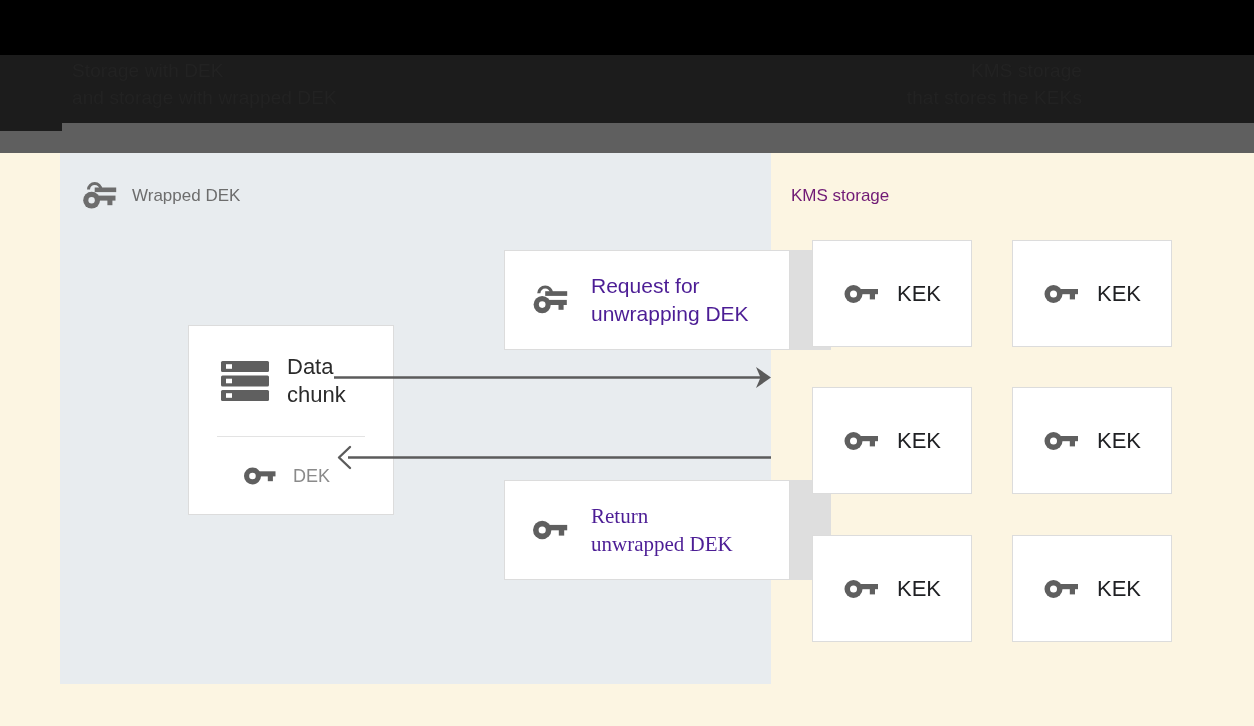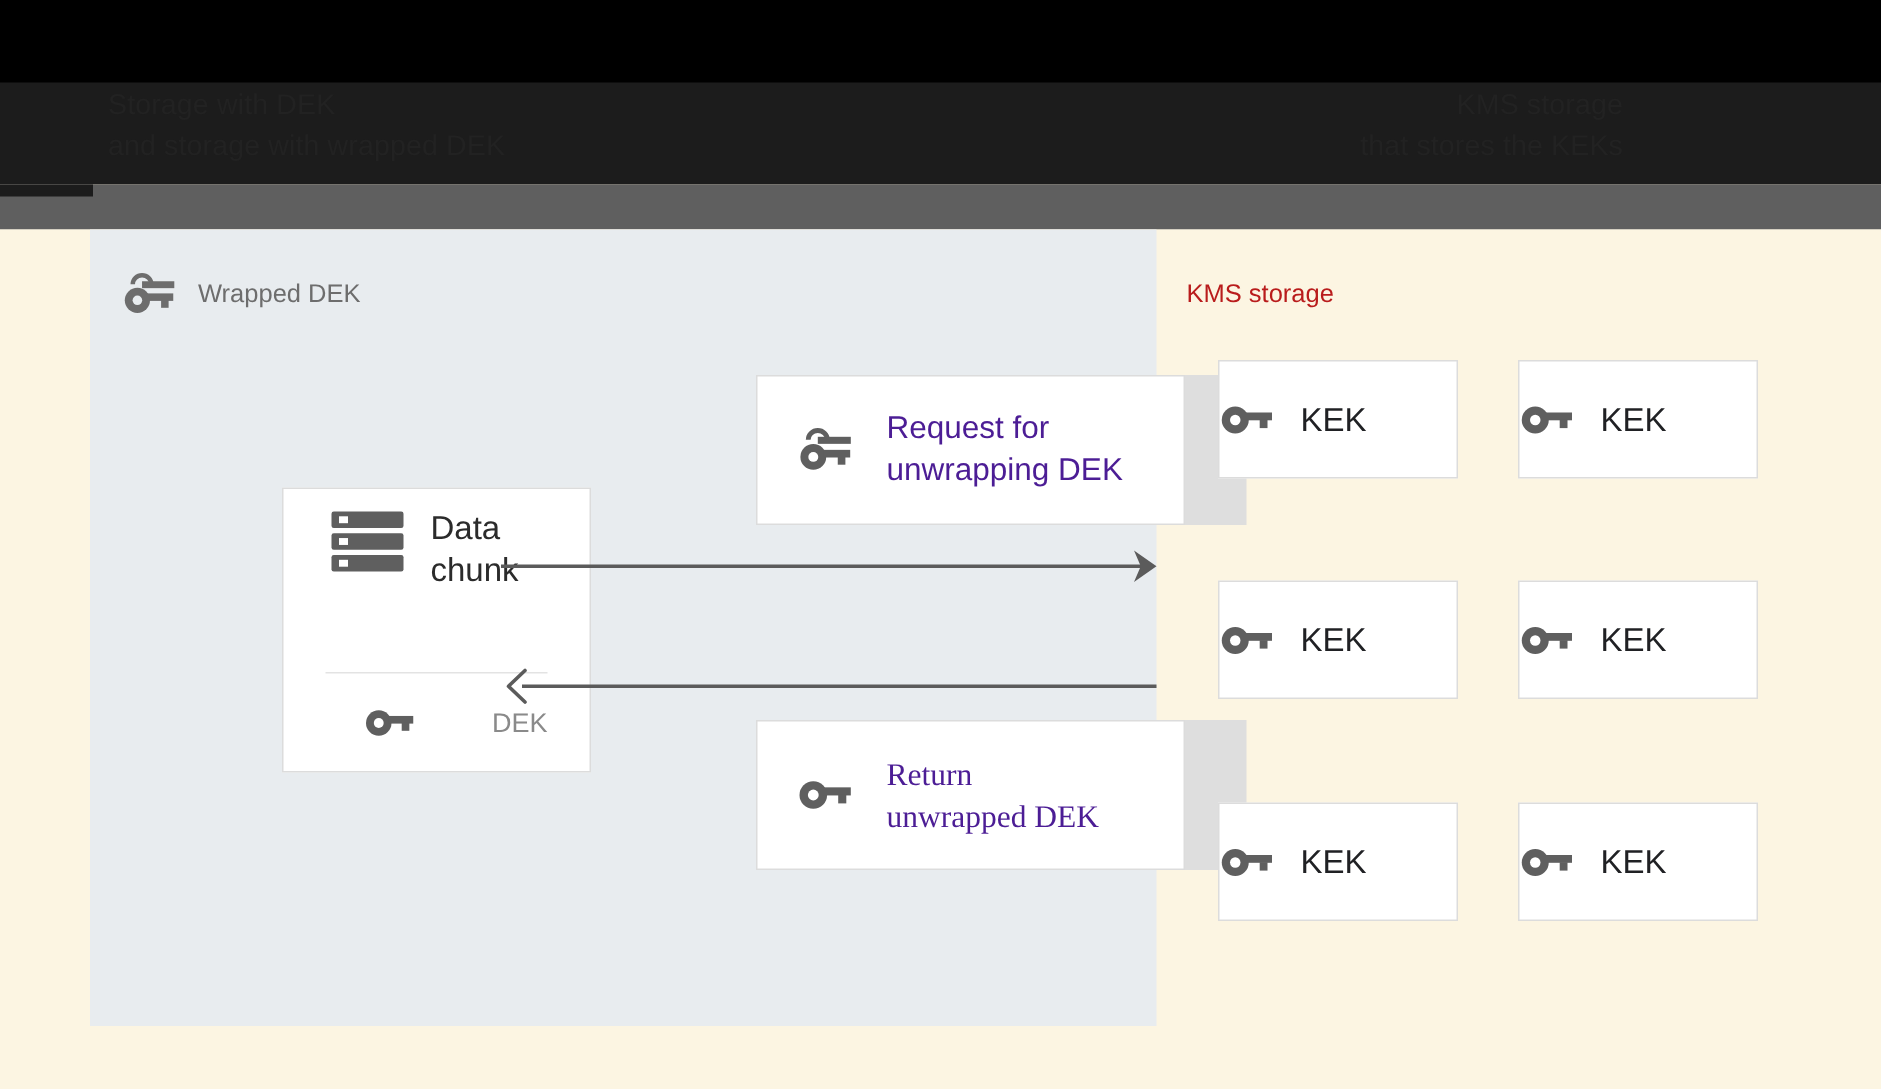--- a/index.html
+++ b/index.html
@@ -99,21 +99,21 @@
   .panel-left-icon {
     position: absolute;
     left: 20px; top: 28px;
     width: 40px; height: 30px;
   }
 
   
   .kms-title {
     position: absolute;
     left: 791px; top: 33px;
-    color: #b91c1c;
+    color: #701a75;
     font-size: 17px;
     line-height: 20px;
     white-space: nowrap;
   }
 
   
   .card {
     position: absolute;
     background: #ffffff;
     border: 1px solid #dcdcdc;
@@ -124,24 +124,24 @@
   .card-datachunk {
     left: 128px; top: 172px;
     width: 206px; height: 190px;
     display: flex;
     flex-direction: column;
     align-items: stretch;
     padding: 0;
   }
   .dc-top {
     display: flex;
+    align-items: center;
     height: 110px;
     padding-left: 30px;
     gap: 16px;
-    margin-top: 12px;
   }
   .dc-label {
     color: #2b2b2b;
     font-size: 22px;
     line-height: 28px;
     white-space: pre-line;
   }
   .dc-divider {
     height: 1px;
     background: #e3e3e3;
@@ -151,21 +151,20 @@
     display: flex;
     align-items: center;
     flex: 1;
     padding-left: 54px;
     gap: 16px;
   }
   .dc-dek-label {
     color: #8a8a8a;
     font-size: 18px;
     line-height: 22px;
-    margin-left: 35px;
   }
 
   
   .card-msg {
     left: 444px;
     width: 286px;
     height: 100px;
     display: flex;
     align-items: center;
     padding-left: 26px;
@@ -186,23 +185,24 @@
     width: 41px;
     background: #dedede;
   }
   .msg-slab.req { top: 97px;  height: 100px; }
   .msg-slab.ret { top: 327px; height: 100px; }
 
   
   .kek-card {
     position: absolute;
     width: 160px;
-    height: 79px;
+    height: 107px;
     display: flex;
     align-items: center;
+    justify-content: center;
     gap: 16px;
   }
   .kek-label {
     color: #202124;
     font-size: 22px;
     line-height: 26px;
   }
 
   
   .arrow {

